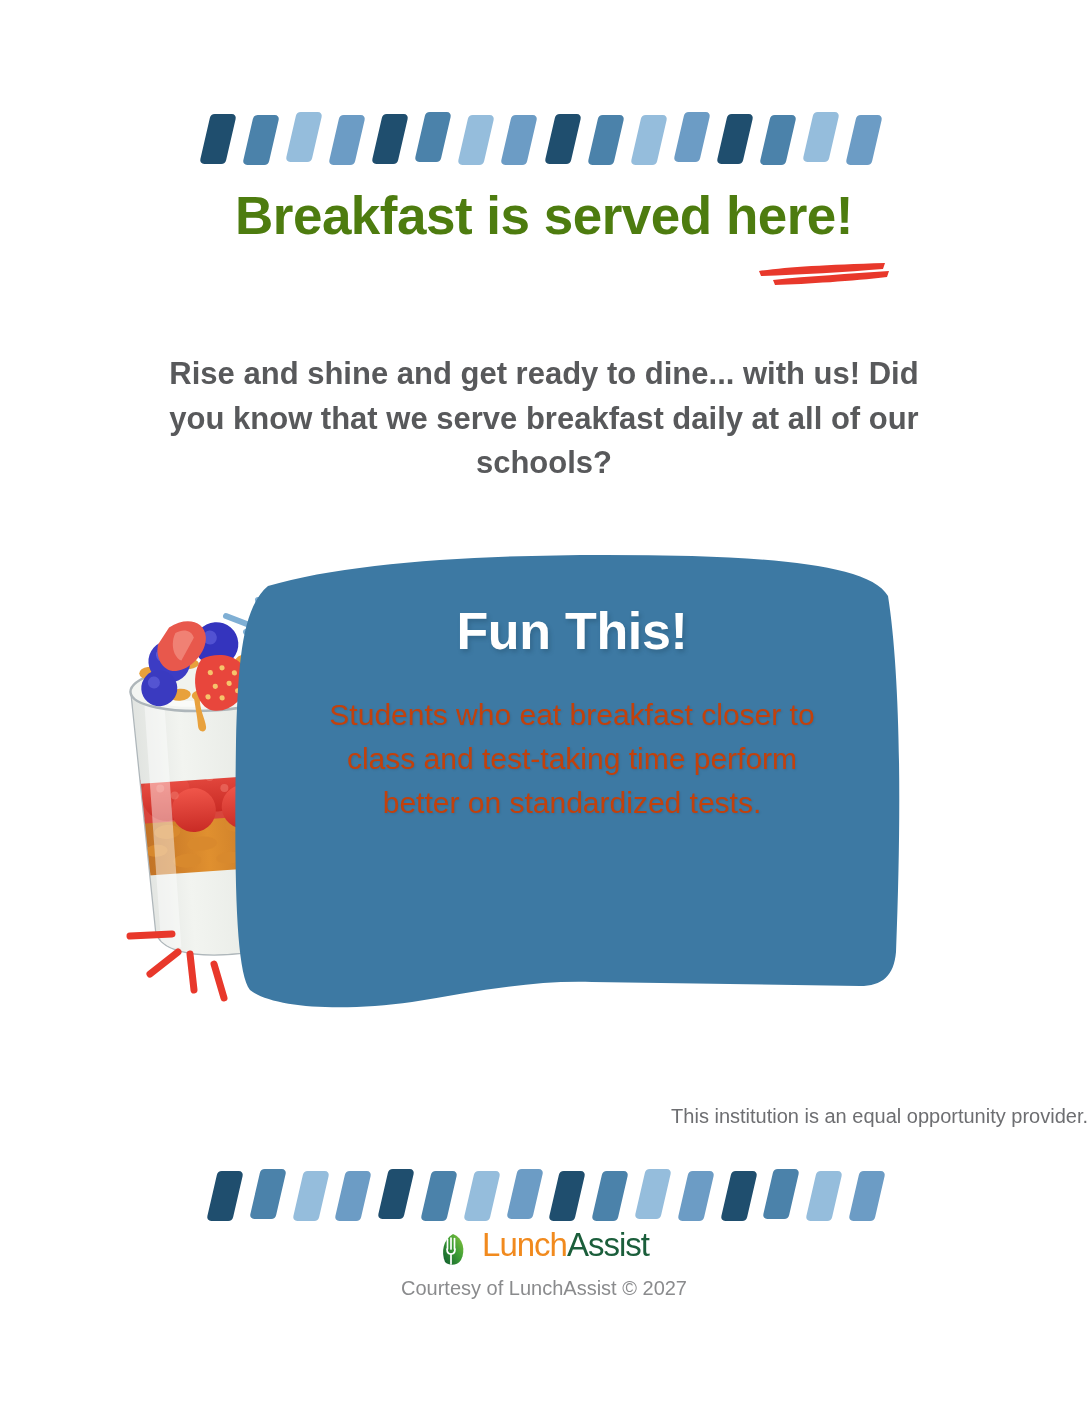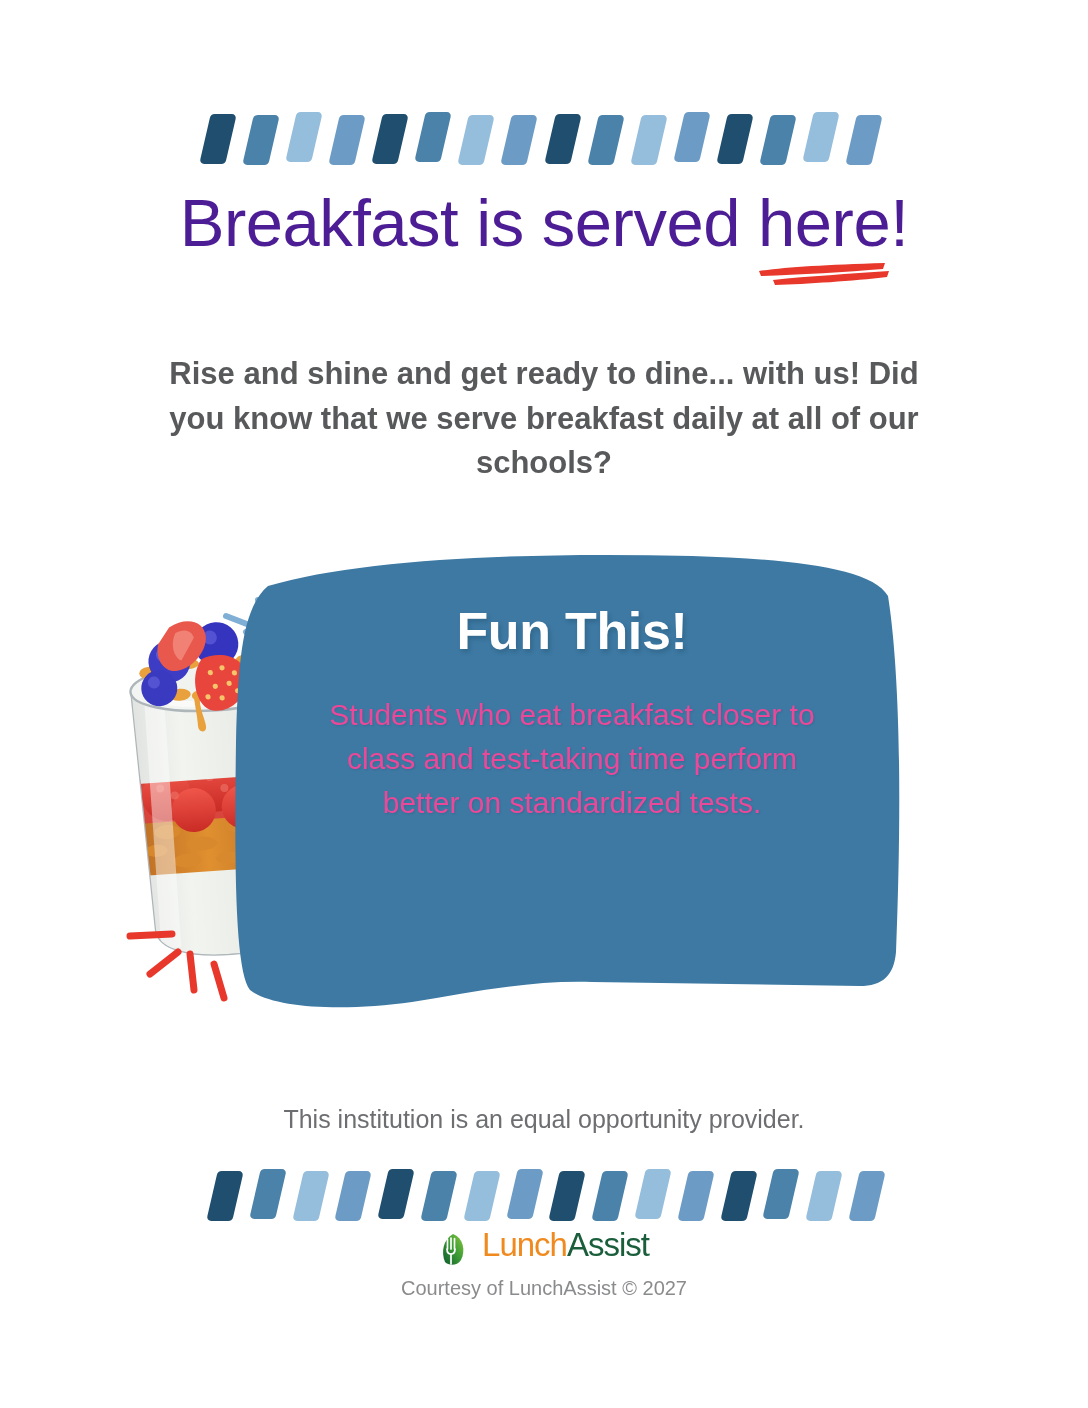--- a/index.html
+++ b/index.html
@@ -62,24 +62,24 @@
   .title-wrap {
     position: absolute;
     left: 0;
     right: 0;
     top: 188px;
     text-align: center;
   }
   .main-title {
     margin: 0;
     font-family: "Liberation Sans", sans-serif;
-    font-size: 67px;
-    font-weight: 400;
+    font-size: 53px;
+    font-weight: 700;
     letter-spacing: -0.5px;
-    color: #4c1d95;
+    color: #4d7c0f;
     line-height: 1.05;
   }
   .title-accent {
     position: absolute;
     left: 757px;
     top: 262px;
     width: 134px;
     height: 26px;
     pointer-events: none;
   }
@@ -125,21 +125,21 @@
     font-weight: 700;
     color: #ffffff;
     letter-spacing: -0.3px;
     text-shadow: 2px 3px 4px rgba(27,62,87,0.30);
     line-height: 1.05;
   }
   .fact-body {
     margin: 0;
     font-size: 30px;
     line-height: 1.48;
-    color: #ec4899;
+    color: #c2410c;
     font-weight: 400;
     text-shadow: 1px 1px 2px rgba(27,62,87,0.18);
   }
 
   
   .parfait {
     position: absolute;
     left: 96px;
     top: 596px;
     width: 272px;
@@ -151,23 +151,23 @@
   }
   .sparkle-blue { left: 212px; top: 586px; width: 112px; height: 92px; }
   .sparkle-red  { left: 122px; top: 912px; width: 124px; height: 96px; }
 
   
   .eo-note {
     position: absolute;
     left: 0;
     right: 0;
     top: 1105px;
-    text-align: center;
-    margin: 0;
-    font-size: 25px;
+    text-align: right;
+    margin: 0;
+    font-size: 20px;
     color: #6D6E71;
   }
   .logo-wrap {
     position: absolute;
     left: 0;
     right: 0;
     top: 1232px;
     display: flex;
     align-items: center;
     justify-content: center;

